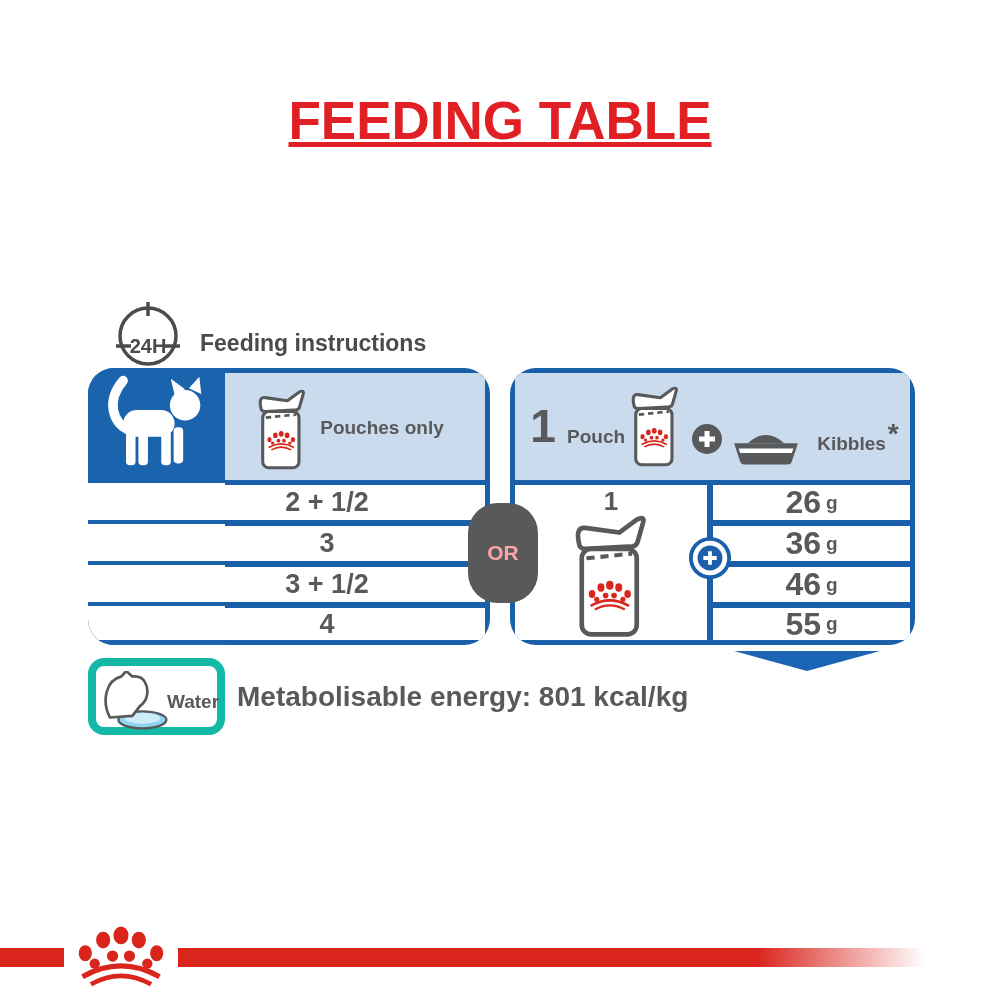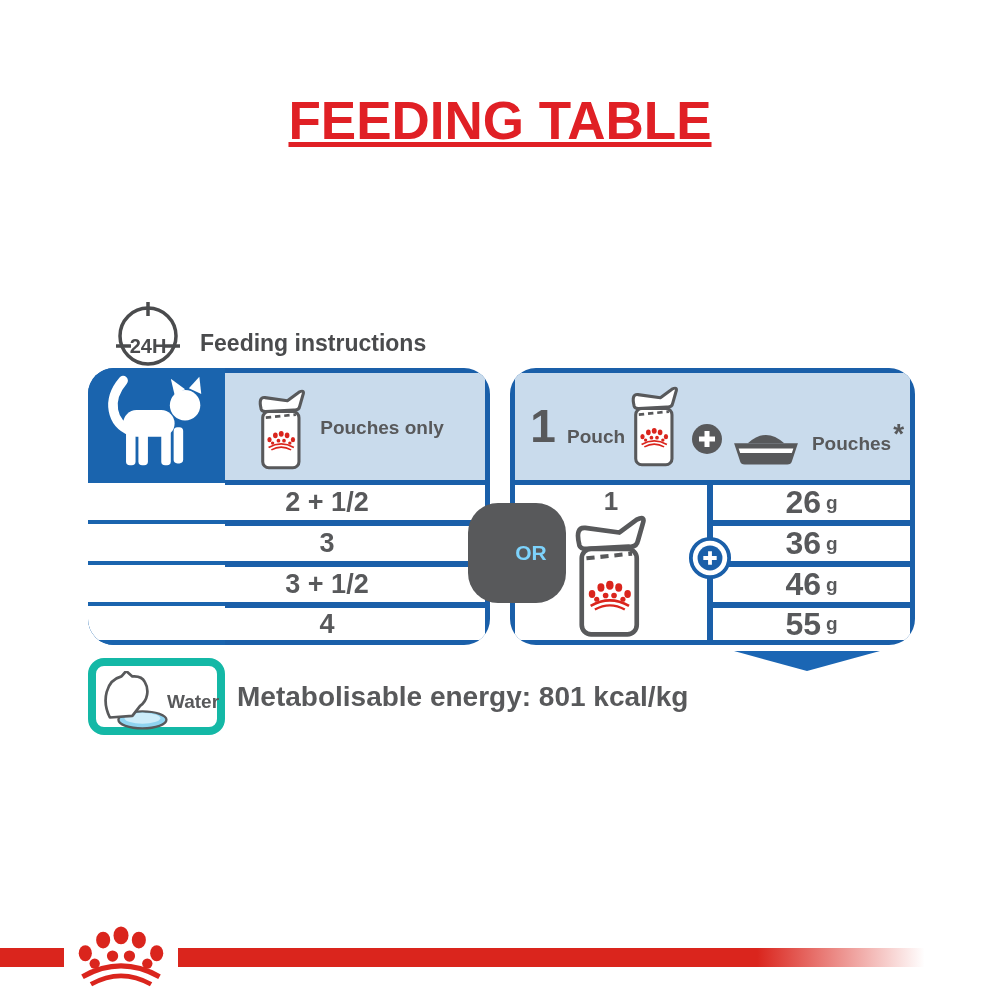--- a/index.html
+++ b/index.html
@@ -31,22 +31,22 @@
       color:#fff;font-size:26px;font-weight:700;}
   .gram-cell{left:203px;width:197px;height:35px;font-weight:700;color:var(--dark-gray);}
   .gram-num{font-size:32px;}
   .gram-unit{font-size:19px;margin-left:5px;}
   .rt-body-left{left:5px;top:117px;width:192px;height:155px;background:#fff;
                 display:flex;flex-direction:column;align-items:center;}
   .rt-body-count{margin-top:2px;font-size:26px;font-weight:700;color:var(--dark-gray);line-height:28px;}
   .hdr-label{font-size:19px;font-weight:700;color:var(--dark-gray);}
 
   .or-pill{left:468px;top:503px;width:70px;height:100px;border-radius:30px;background:var(--dark-gray);
-           display:flex;align-items:center;justify-content:center;color:#7dd3fc;font-size:21px;
-           font-weight:700;z-index:6;padding-left:28px;}
+           display:flex;align-items:center;justify-content:center;color:#fca5a5;font-size:21px;
+           font-weight:700;z-index:6;}
 
   .arrow-down{left:734px;top:651px;width:0;height:0;border-left:73px solid transparent;
               border-right:73px solid transparent;border-top:20px solid var(--arrow-blue);}
 
   .footnote{left:560px;top:675px;width:330px;text-align:center;font-size:23px;font-weight:700;
             color:var(--dark-gray);}
   .footnote .reg{font-size:13px;vertical-align:super;}
 
   .water-box{left:88px;top:658px;width:137px;height:77px;border:8px solid #14b8a6;border-radius:16px;
              background:#fff;box-sizing:border-box;}
@@ -161,21 +161,21 @@
         <circle cx="16" cy="16" r="15" fill="#58595B"></circle>
         <line x1="8" y1="16" x2="24" y2="16" stroke="#fff" stroke-width="5"></line>
         <line x1="16" y1="8" x2="16" y2="24" stroke="#fff" stroke-width="5"></line>
       </svg>
       <svg class="abs" style="left:213px;top:45px;" width="76" height="52" viewBox="0 0 100 62">
         <path d="M26,30 Q50,8 74,30 Z" fill="#58595B"></path>
         <path d="M8,30 L92,30 L84,54 Q83,58 78,58 L22,58 Q17,58 16,54 Z" fill="#58595B" stroke-linejoin="round"></path>
         <polygon points="14,37 86,37 84,43 16,43" fill="#fff"></polygon>
       </svg>
       <div class="kibbles-wrap">
-        <span class="hdr-label">Pouches</span><span class="kib-star">*</span>
+        <span class="hdr-label">Kibbles</span><span class="kib-star">*</span>
       </div>
     </div>
 
     <div class="abs rt-body-left">
       <div class="rt-body-count">1</div>
       <svg width="84" height="124" viewBox="0 0 70 106">
         <path d="M8,26 Q4,10 13,11 L42,15 L57,4 Q65,0 62,8 L58,22 Q57,28 50,27 L14,29 Q9,29 8,26 Z" fill="#fff" stroke="#58595B" stroke-width="4" stroke-linejoin="round"></path>
         <rect x="10" y="29" width="47" height="73" rx="8" fill="#fff" stroke="#58595B" stroke-width="4"></rect>
         <line x1="14" y1="37" x2="53" y2="33" stroke="#58595B" stroke-width="3.5" stroke-dasharray="7 5"></line>
         <g transform="translate(14,56) scale(0.4)">

